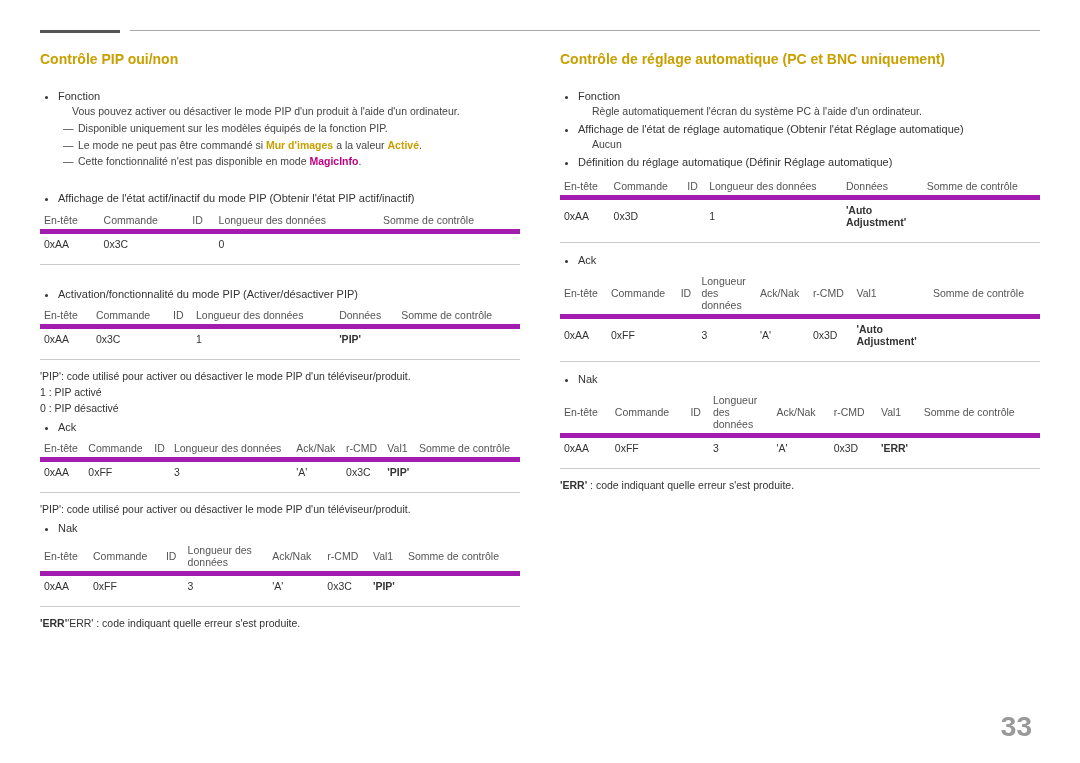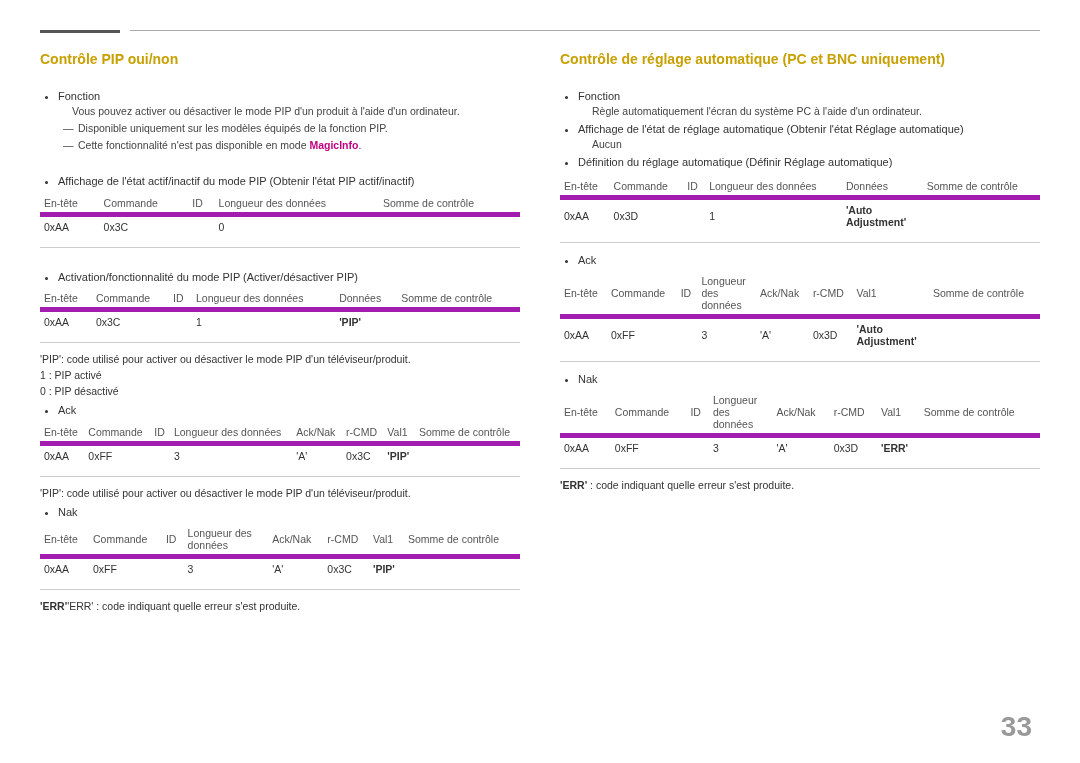--- a/index.html
+++ b/index.html
@@ -128,20 +128,23 @@
 
   <div class="column">
     <h2>Contrôle PIP oui/non</h2>
 
     <ul>
       <li>
         <span>Fonction</span>
         <div class="indent">Vous pouvez activer ou désactiver le mode PIP d'un produit à l'aide d'un ordinateur.</div>
         <div class="dash-indent">Disponible uniquement sur les modèles équipés de la fonction PIP.</div>
         <div class="dash-indent">
+          <span>Le mode ne peut pas être commandé si </span><span class="highlight-yellow">Mur d'images</span><span> a la valeur </span><span class="highlight-yellow">Activé</span><span>.</span>
+        </div>
+        <div class="dash-indent">
           <span>Cette fonctionnalité n'est pas disponible en mode </span><span class="highlight-magenta">MagicInfo</span><span>.</span>
         </div>
       </li>
     </ul>
 
     <ul style="margin-bottom:4px;">
       <li>Affichage de l'état actif/inactif du mode PIP (Obtenir l'état PIP actif/inactif)</li>
     </ul>
     <table>
       <thead>

